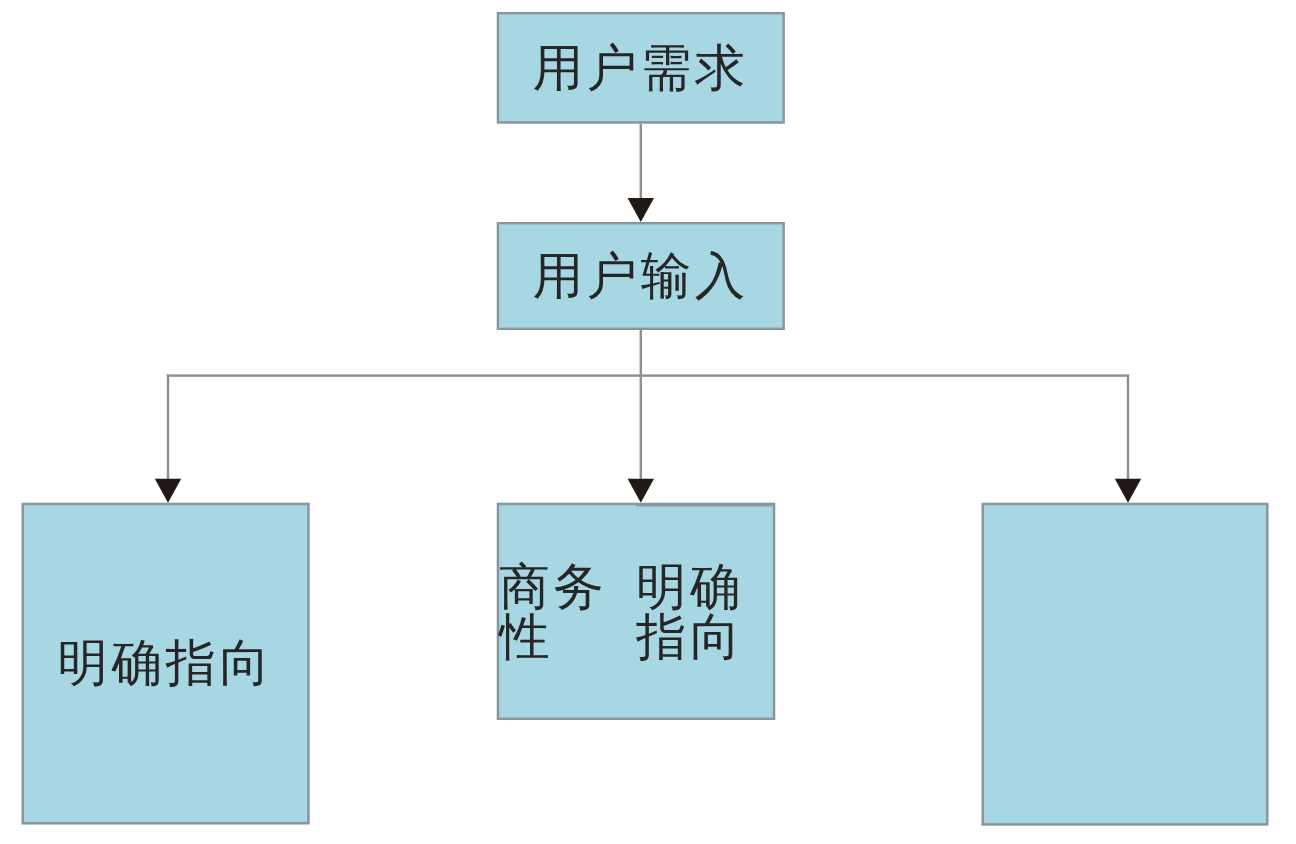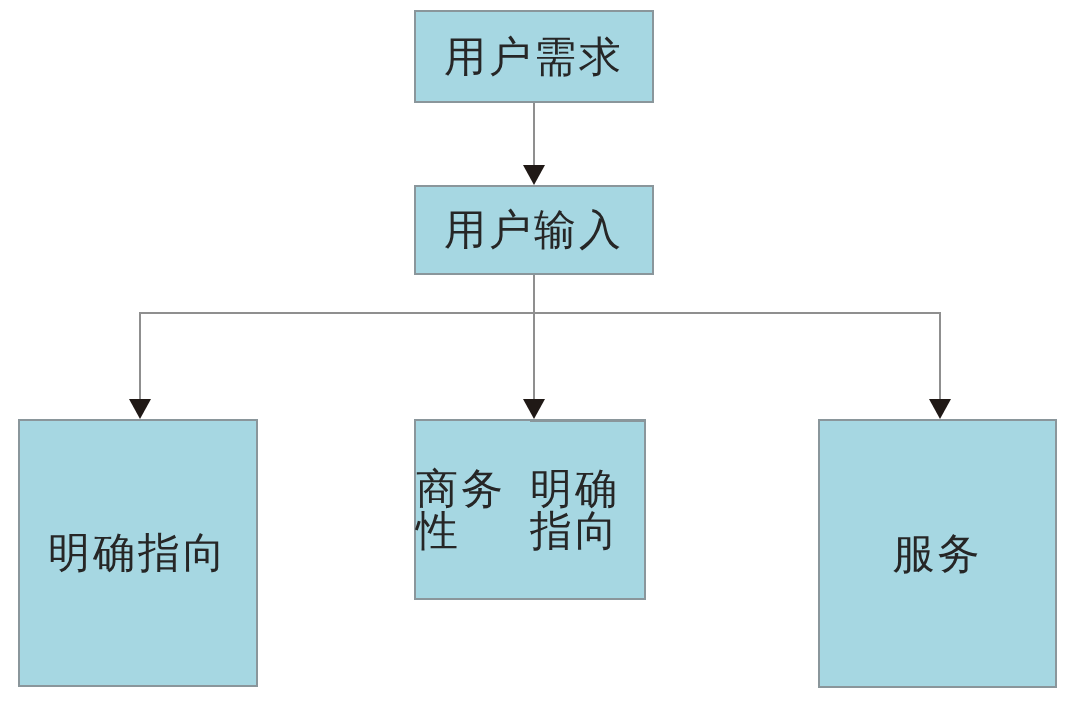--- a/index.html
+++ b/index.html
@@ -75,16 +75,15 @@
   <div class="column" style="left:18px; top:419px; width:240px; height:268px;">
     <div class="cell">明确指向</div>
   </div>
 
   <div class="column" style="left:414px; top:419px; width:232px; height:181px;">
     <div class="cell">商务性</div>
     <div class="cell">明确指向</div>
   </div>
 
   <div class="column" style="left:818px; top:419px; width:239px; height:269px;">
-    <div class="cell">服务</div>
   </div>
 
 </div>
 
 </body></html>

